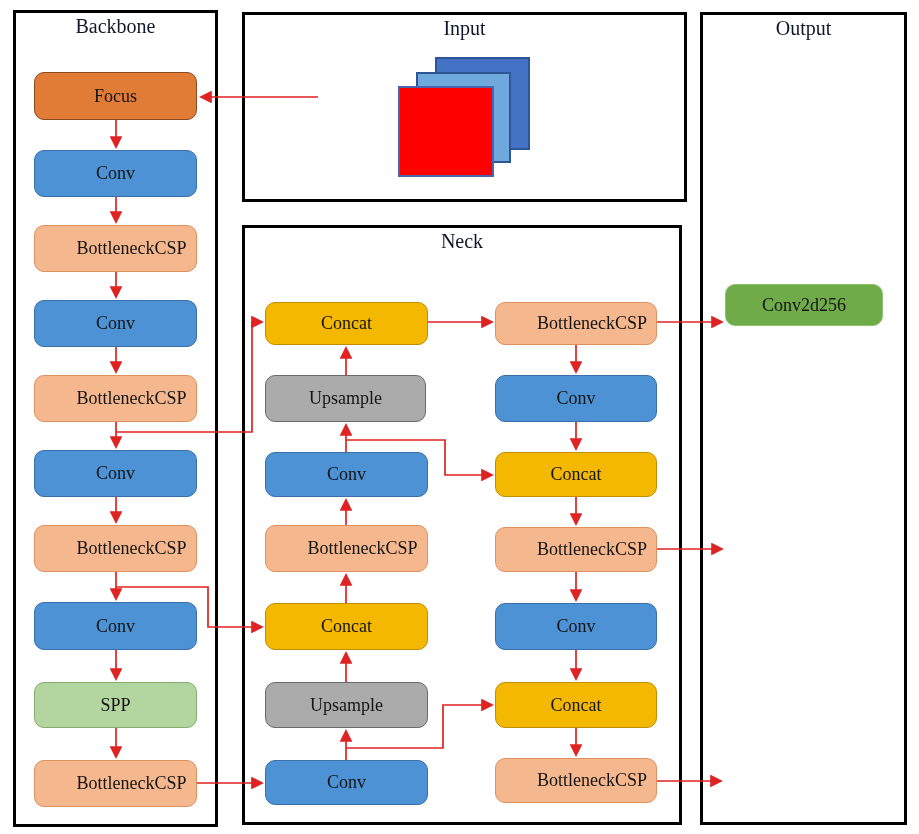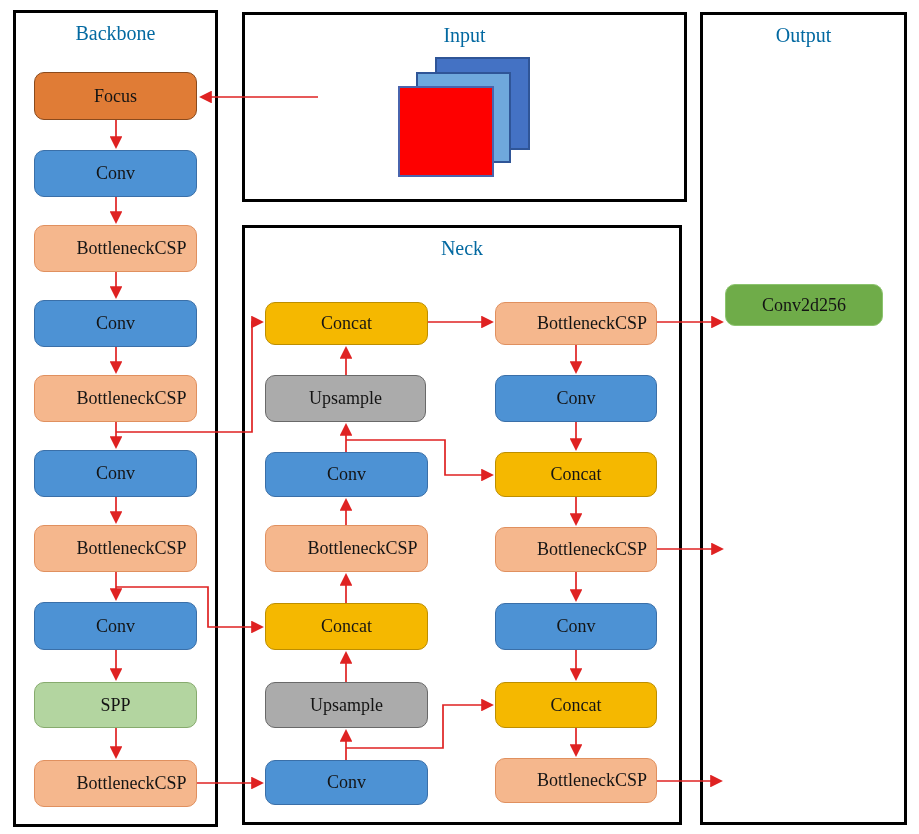--- a/index.html
+++ b/index.html
@@ -12,23 +12,23 @@
   }
   .panel{
     position:absolute;
     border:3px solid #000;
     background:#fff;
     box-sizing:border-box;
     z-index:1;
   }
   .panel-title{
     text-align:center;
-    padding-top:9px;
+    padding-top:2px;
     font-size:20px;
-    color:#0369a1;
+    color:#0f172a;
   }
   .node{
     position:absolute;
     box-sizing:border-box;
     display:flex;align-items:center;justify-content:center;
     font-size:18px;
     color:#141414;
     border:1.6px solid transparent;
     border-radius:10px;
     z-index:2;

